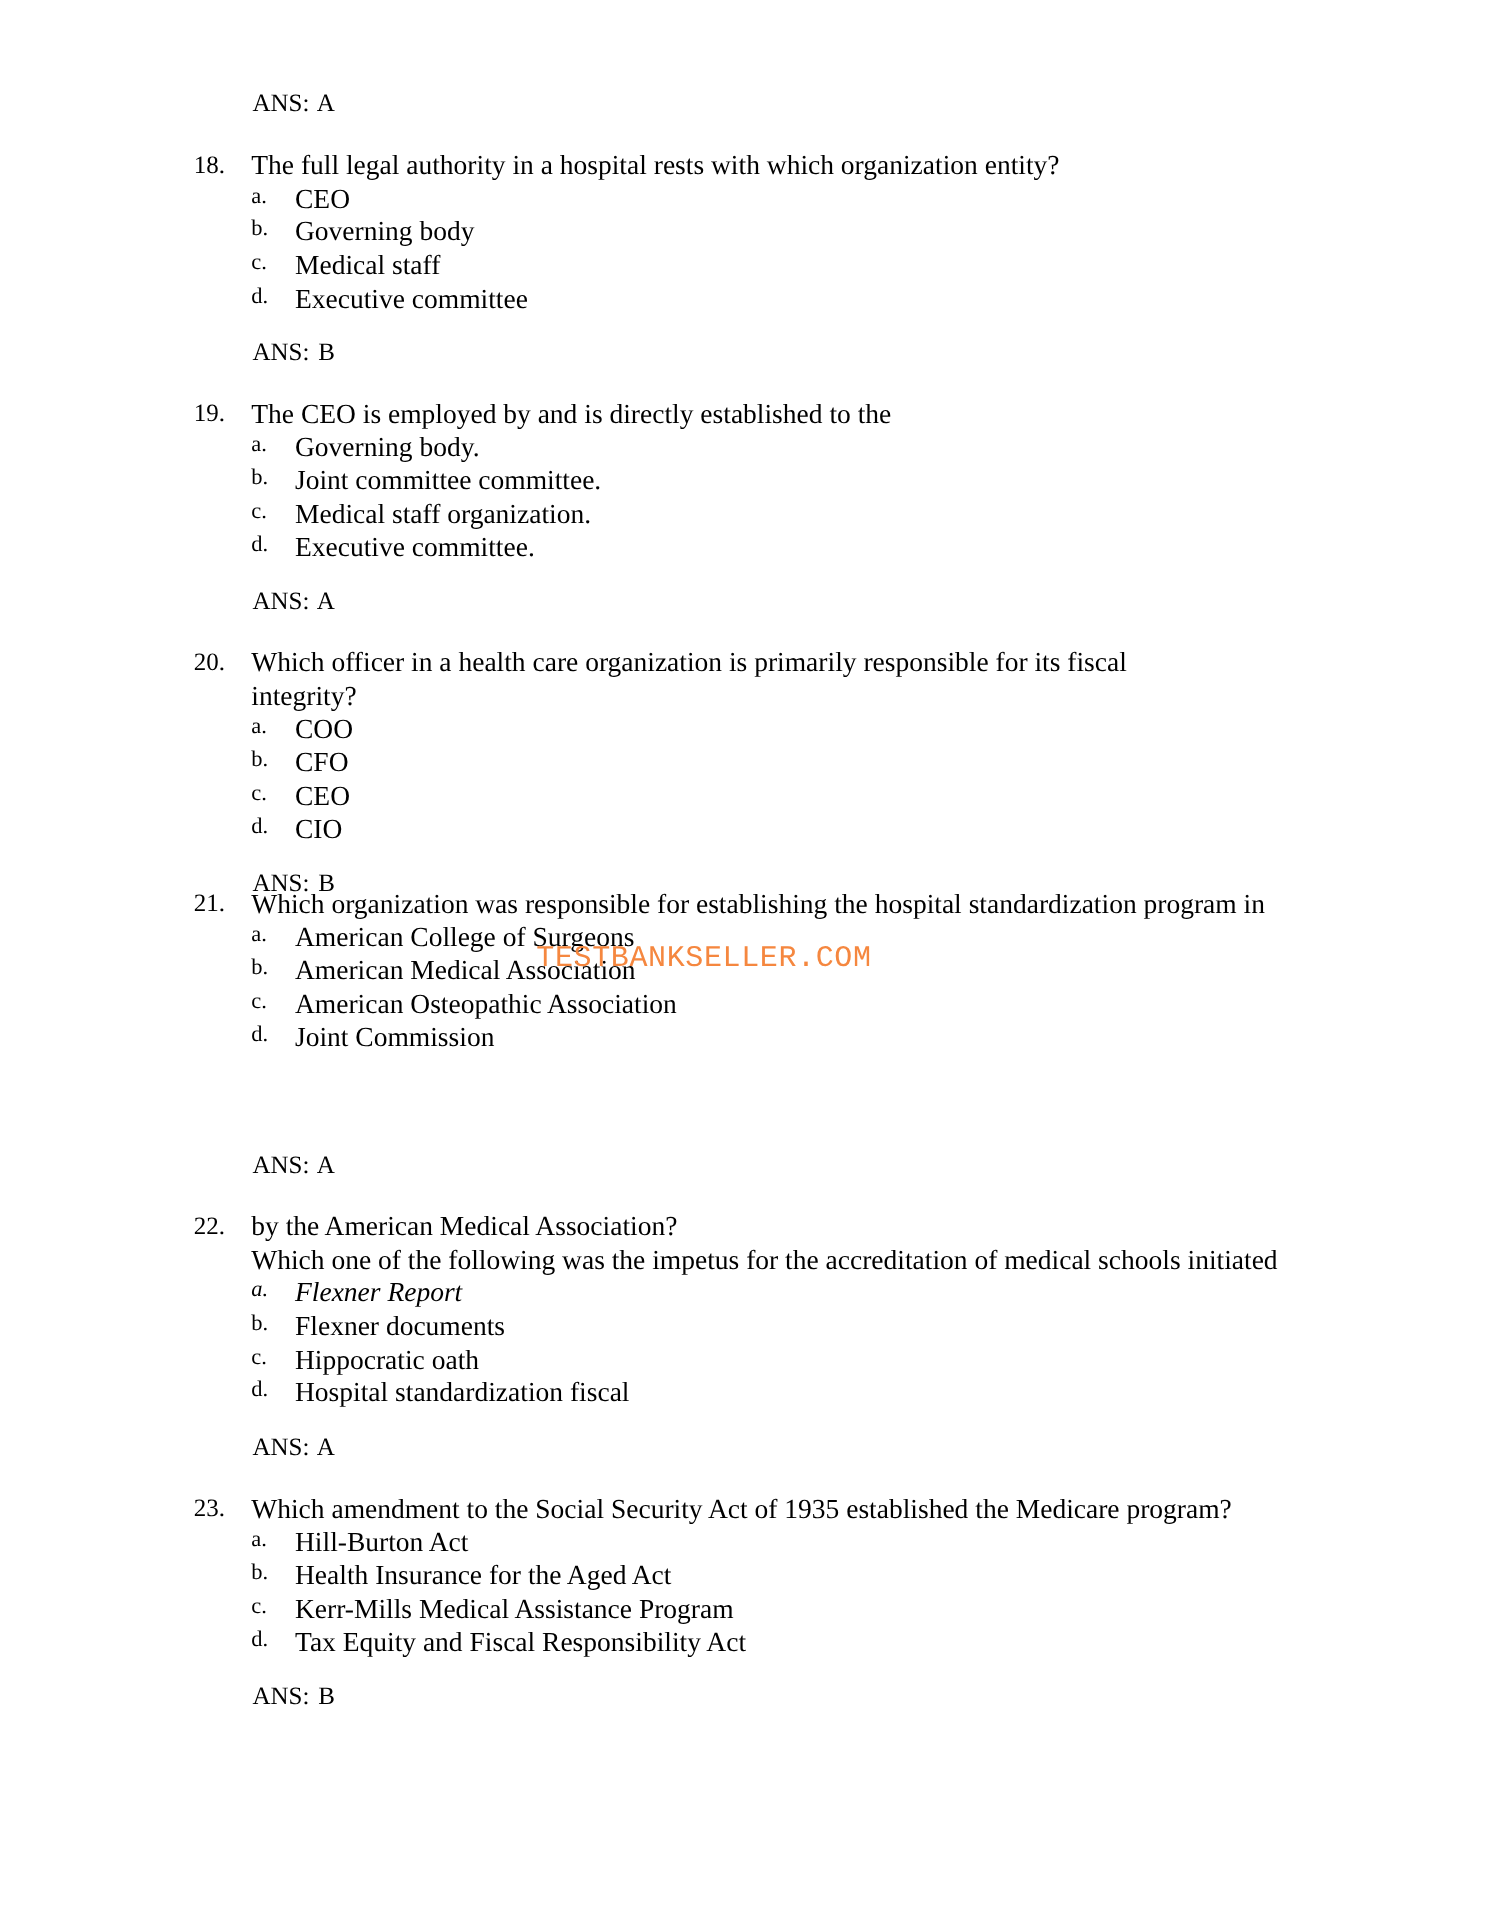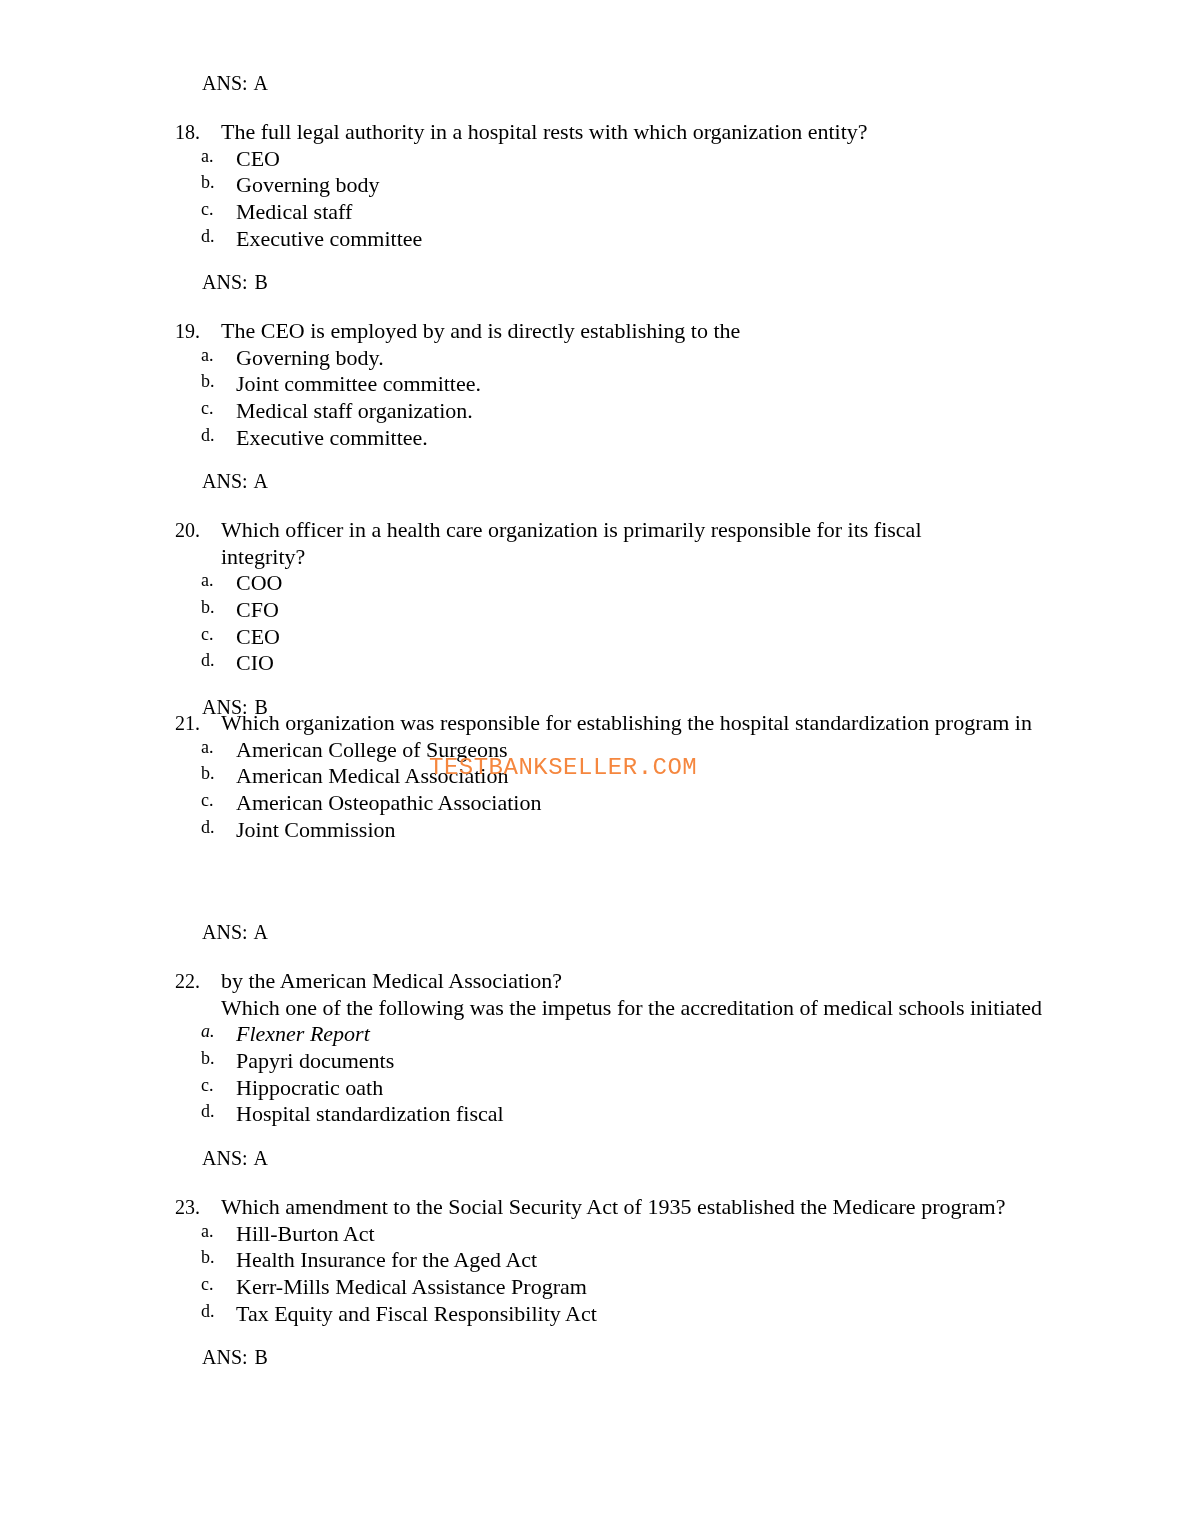--- a/index.html
+++ b/index.html
@@ -22,21 +22,20 @@
     .question {
       position: absolute;
       left: 155px;
       width: 930px;
     }
     .q-stem {
       position: relative;
       font-size: 22px;
       line-height: 26.5px;
       padding-left: 46px;
-      margin-left: 20px;
     }
     .q-num {
       position: absolute;
       left: 0;
       top: 0;
       font-size: 20px;
     }
     .options { list-style: none; margin: 0; padding: 0; }
     .option {
       position: relative;
@@ -80,21 +79,21 @@
       <li class="option"><span class="opt-letter">b.</span><span>Governing body</span></li>
       <li class="option"><span class="opt-letter">c.</span><span>Medical staff</span></li>
       <li class="option"><span class="opt-letter">d.</span><span>Executive committee</span></li>
     </ul>
   </div>
   <div class="ans" style="top:270px;">ANS: B</div>
 
   <div class="question" style="top:318px;">
     <div class="q-stem">
       <span class="q-num">19.</span>
-      <span>The CEO is employed by and is directly establishing to the</span>
+      <span>The CEO is employed by and is directly established to the</span>
     </div>
     <ul class="options">
       <li class="option"><span class="opt-letter">a.</span><span>Governing body.</span></li>
       <li class="option"><span class="opt-letter">b.</span><span>Joint committee committee.</span></li>
       <li class="option"><span class="opt-letter">c.</span><span>Medical staff organization.</span></li>
       <li class="option"><span class="opt-letter">d.</span><span>Executive committee.</span></li>
     </ul>
   </div>
   <div class="ans" style="top:469px;">ANS: A</div>
 
@@ -128,21 +127,21 @@
   <div class="ans" style="top:920px;">ANS: A</div>
 
   <div class="question" style="top:968px;">
     <div class="q-stem">
       <span class="q-num">22.</span>
       <div>by the American Medical Association?</div>
       <div>Which one of the following was the impetus for the accreditation of medical schools initiated</div>
     </div>
     <ul class="options">
       <li class="option italic"><span class="opt-letter">a.</span><span>Flexner Report</span></li>
-      <li class="option"><span class="opt-letter">b.</span><span>Papyri documents</span></li>
+      <li class="option"><span class="opt-letter">b.</span><span>Flexner documents</span></li>
       <li class="option"><span class="opt-letter">c.</span><span>Hippocratic oath</span></li>
       <li class="option"><span class="opt-letter">d.</span><span>Hospital standardization fiscal</span></li>
     </ul>
   </div>
   <div class="ans" style="top:1146px;">ANS: A</div>
 
   <div class="question" style="top:1194px;">
     <div class="q-stem">
       <span class="q-num">23.</span>
       <span>Which amendment to the Social Security Act of 1935 established the Medicare program?</span>

